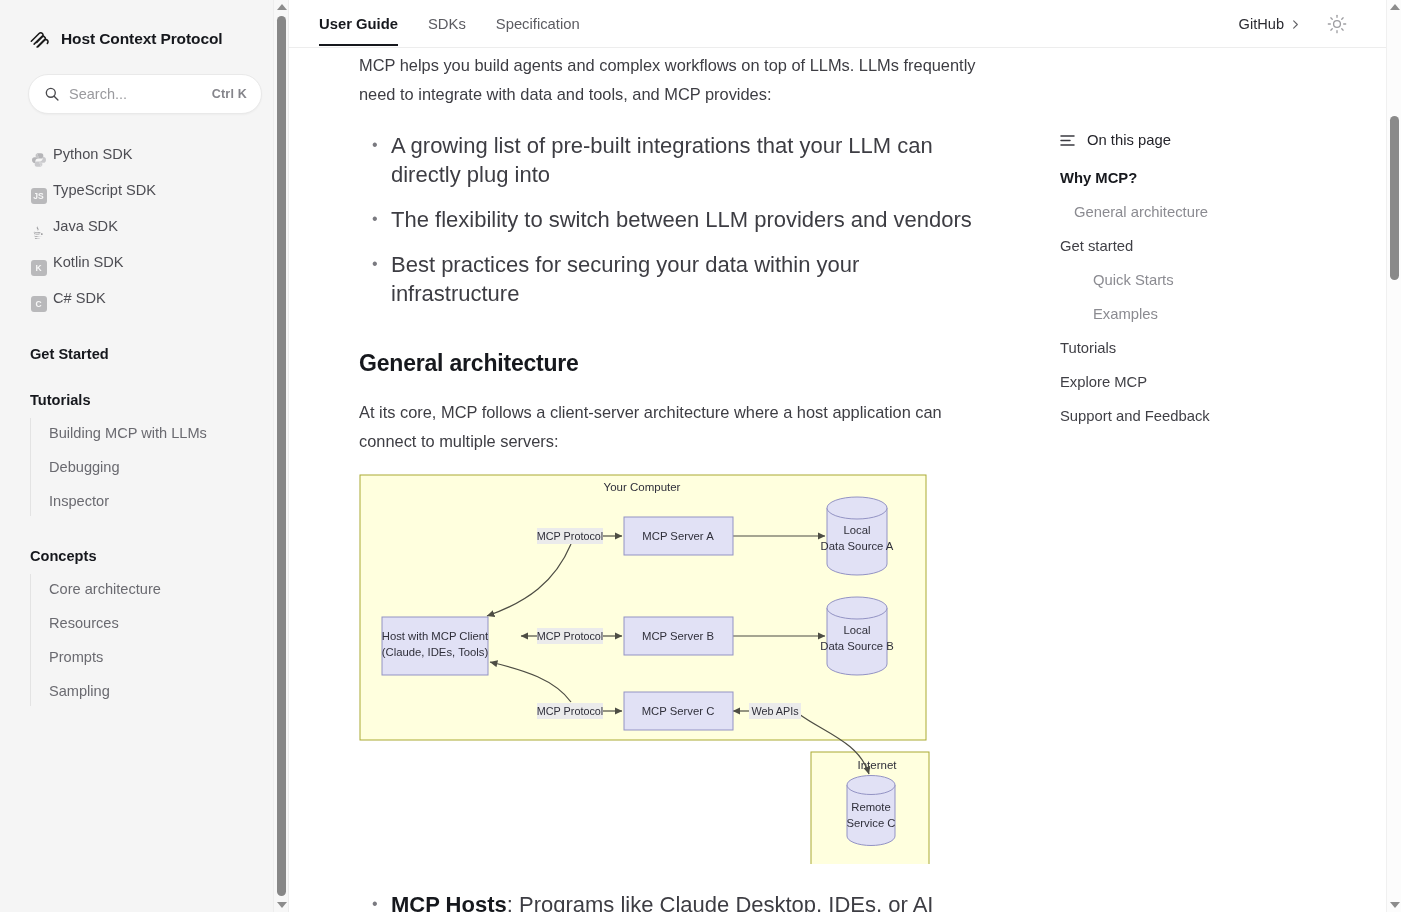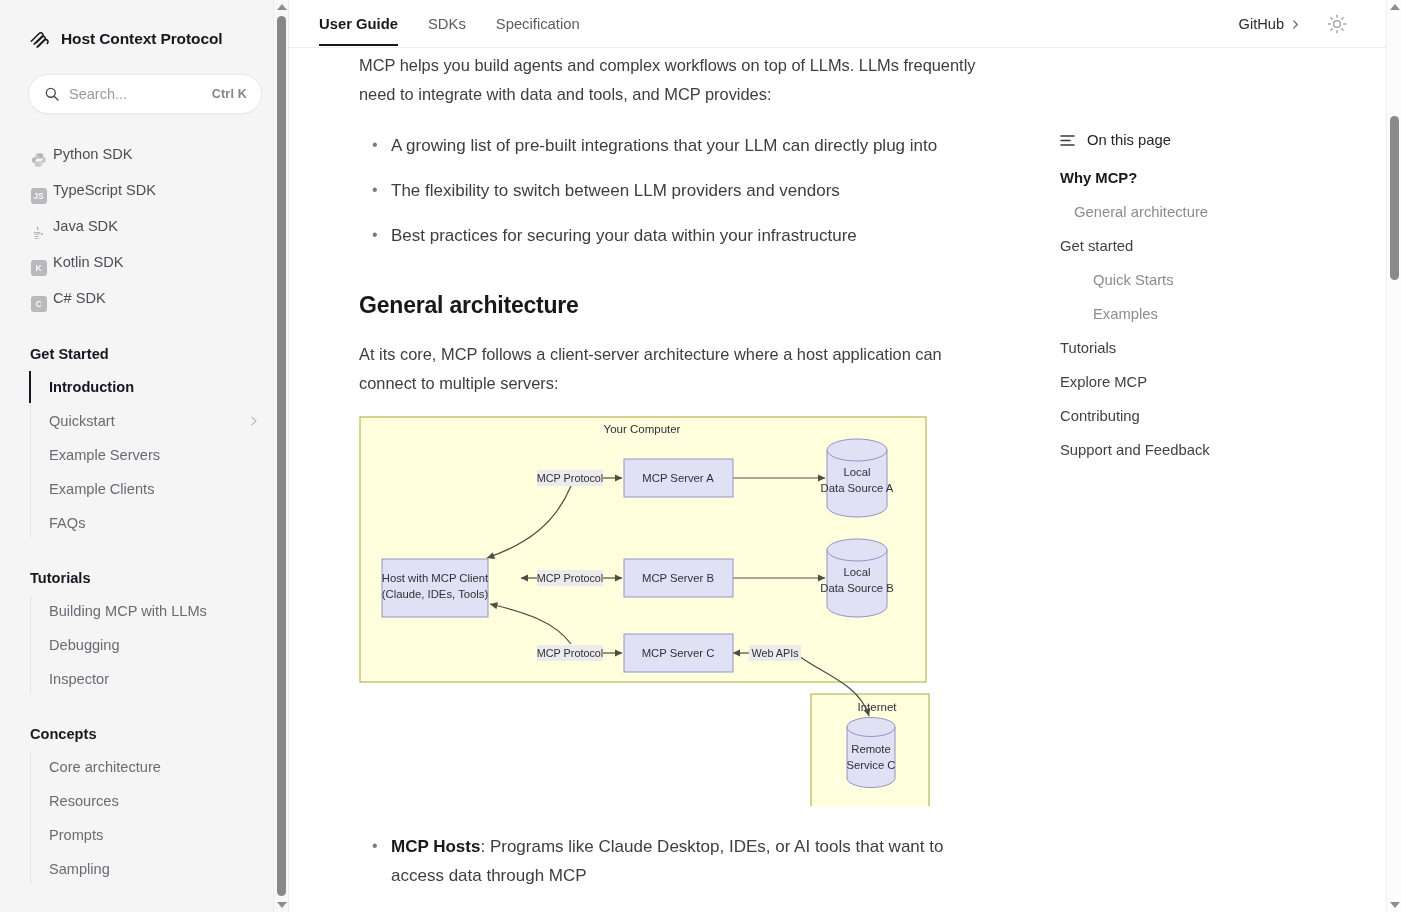--- a/index.html
+++ b/index.html
@@ -137,21 +137,21 @@
     padding: 0 0 0 70px;
     position: relative;
   }
   .p-body {
     font-size: 16.4px; line-height: 29px; color: #3d3d43;
     margin: 0; padding-top: 3px;
   }
   ul.bul { list-style: none; margin: 22px 0 0 0; padding: 0; }
   ul.bul li {
     position: relative; padding-left: 32px;
-    font-size: 17px; line-height: 29px; color: #3d3d43;
+    font-size: 22px; line-height: 29px; color: #3d3d43;
     margin-bottom: 16px;
   }
   ul.bul li::before {
     content: "•"; position: absolute; left: 13px; top: -1px;
     color: #7a7a80; font-size: 16px;
   }
   ul.bul li b { color: #16181d; font-weight: 700; }
   h2.sec {
     font-size: 23px; font-weight: 700; color: #16181d;
     margin: 42px 0 18px 0; letter-spacing: -0.2px;
@@ -254,40 +254,20 @@
 
         <div class="sdk-item">
           <span class="sdk-ico">
             <span class="badge-ico">C</span>
           </span>
           <span class="sdk-label">C# SDK</span>
         </div>
       </div>
 
       <div class="nav-section-title">Get Started</div>
-      <div class="nav-group">
-        <div class="nav-item active">
-          <span>Introduction</span>
-        </div>
-        <div class="nav-item">
-          <span>Quickstart</span>
-          <svg class="chev" viewBox="0 0 12 12">
-            <path d="M4 2.2 L8 6 L4 9.8" fill="none" stroke="#8a8a90" stroke-width="1.3" stroke-linecap="round" stroke-linejoin="round"></path>
-          </svg>
-        </div>
-        <div class="nav-item">
-          <span>Example Servers</span>
-        </div>
-        <div class="nav-item">
-          <span>Example Clients</span>
-        </div>
-        <div class="nav-item">
-          <span>FAQs</span>
-        </div>
-      </div>
 
       <div class="nav-section-title">Tutorials</div>
       <div class="nav-group">
         <div class="nav-item">
           <span>Building MCP with LLMs</span>
         </div>
         <div class="nav-item">
           <span>Debugging</span>
         </div>
         <div class="nav-item">
@@ -483,21 +463,20 @@
           <span class="toc-head-label">On this page</span>
         </div>
 
         <div class="toc-item lvl0 current">Why MCP?</div>
         <div class="toc-item lvl1">General architecture</div>
         <div class="toc-item lvl0">Get started</div>
         <div class="toc-item lvl2">Quick Starts</div>
         <div class="toc-item lvl2">Examples</div>
         <div class="toc-item lvl0">Tutorials</div>
         <div class="toc-item lvl0">Explore MCP</div>
-        <div class="toc-item lvl0">Contributing</div>
         <div class="toc-item lvl0">Support and Feedback</div>
       </nav>
     </div>
 
     <div class="main-scroll">
       <div class="sb-arrow up">
           <span class="tri up"></span>
         </div>
       <div class="ms-thumb"></div>
       <div class="sb-arrow down">

